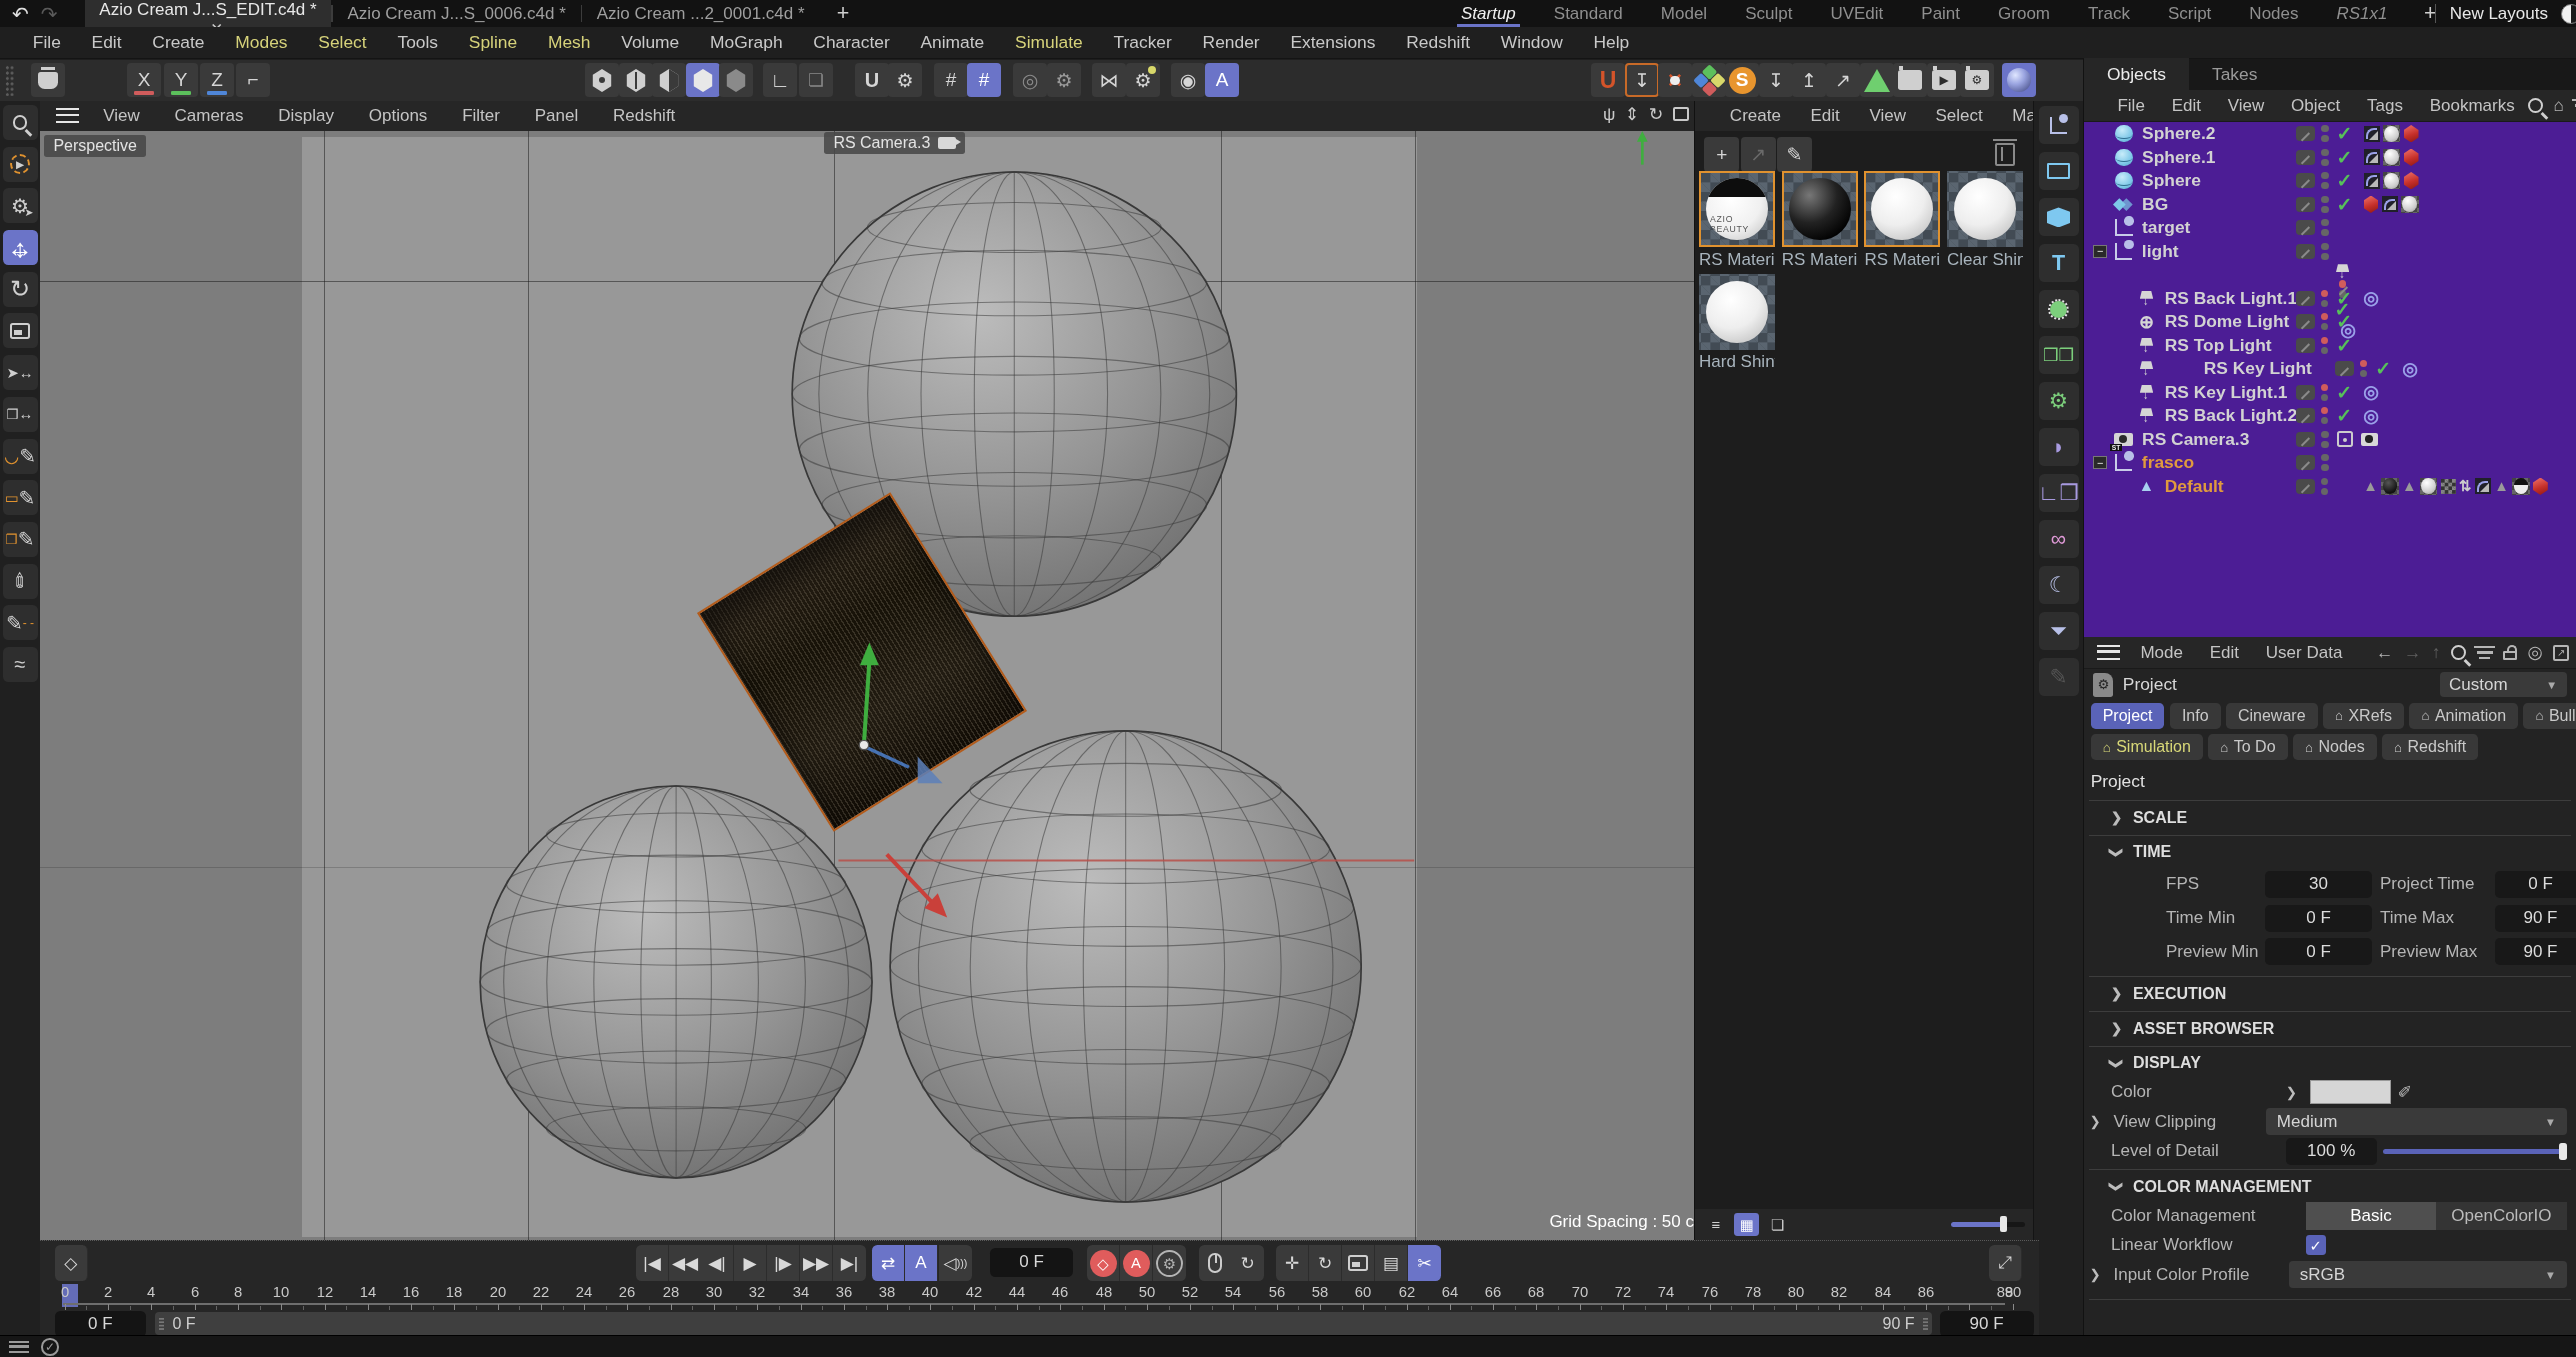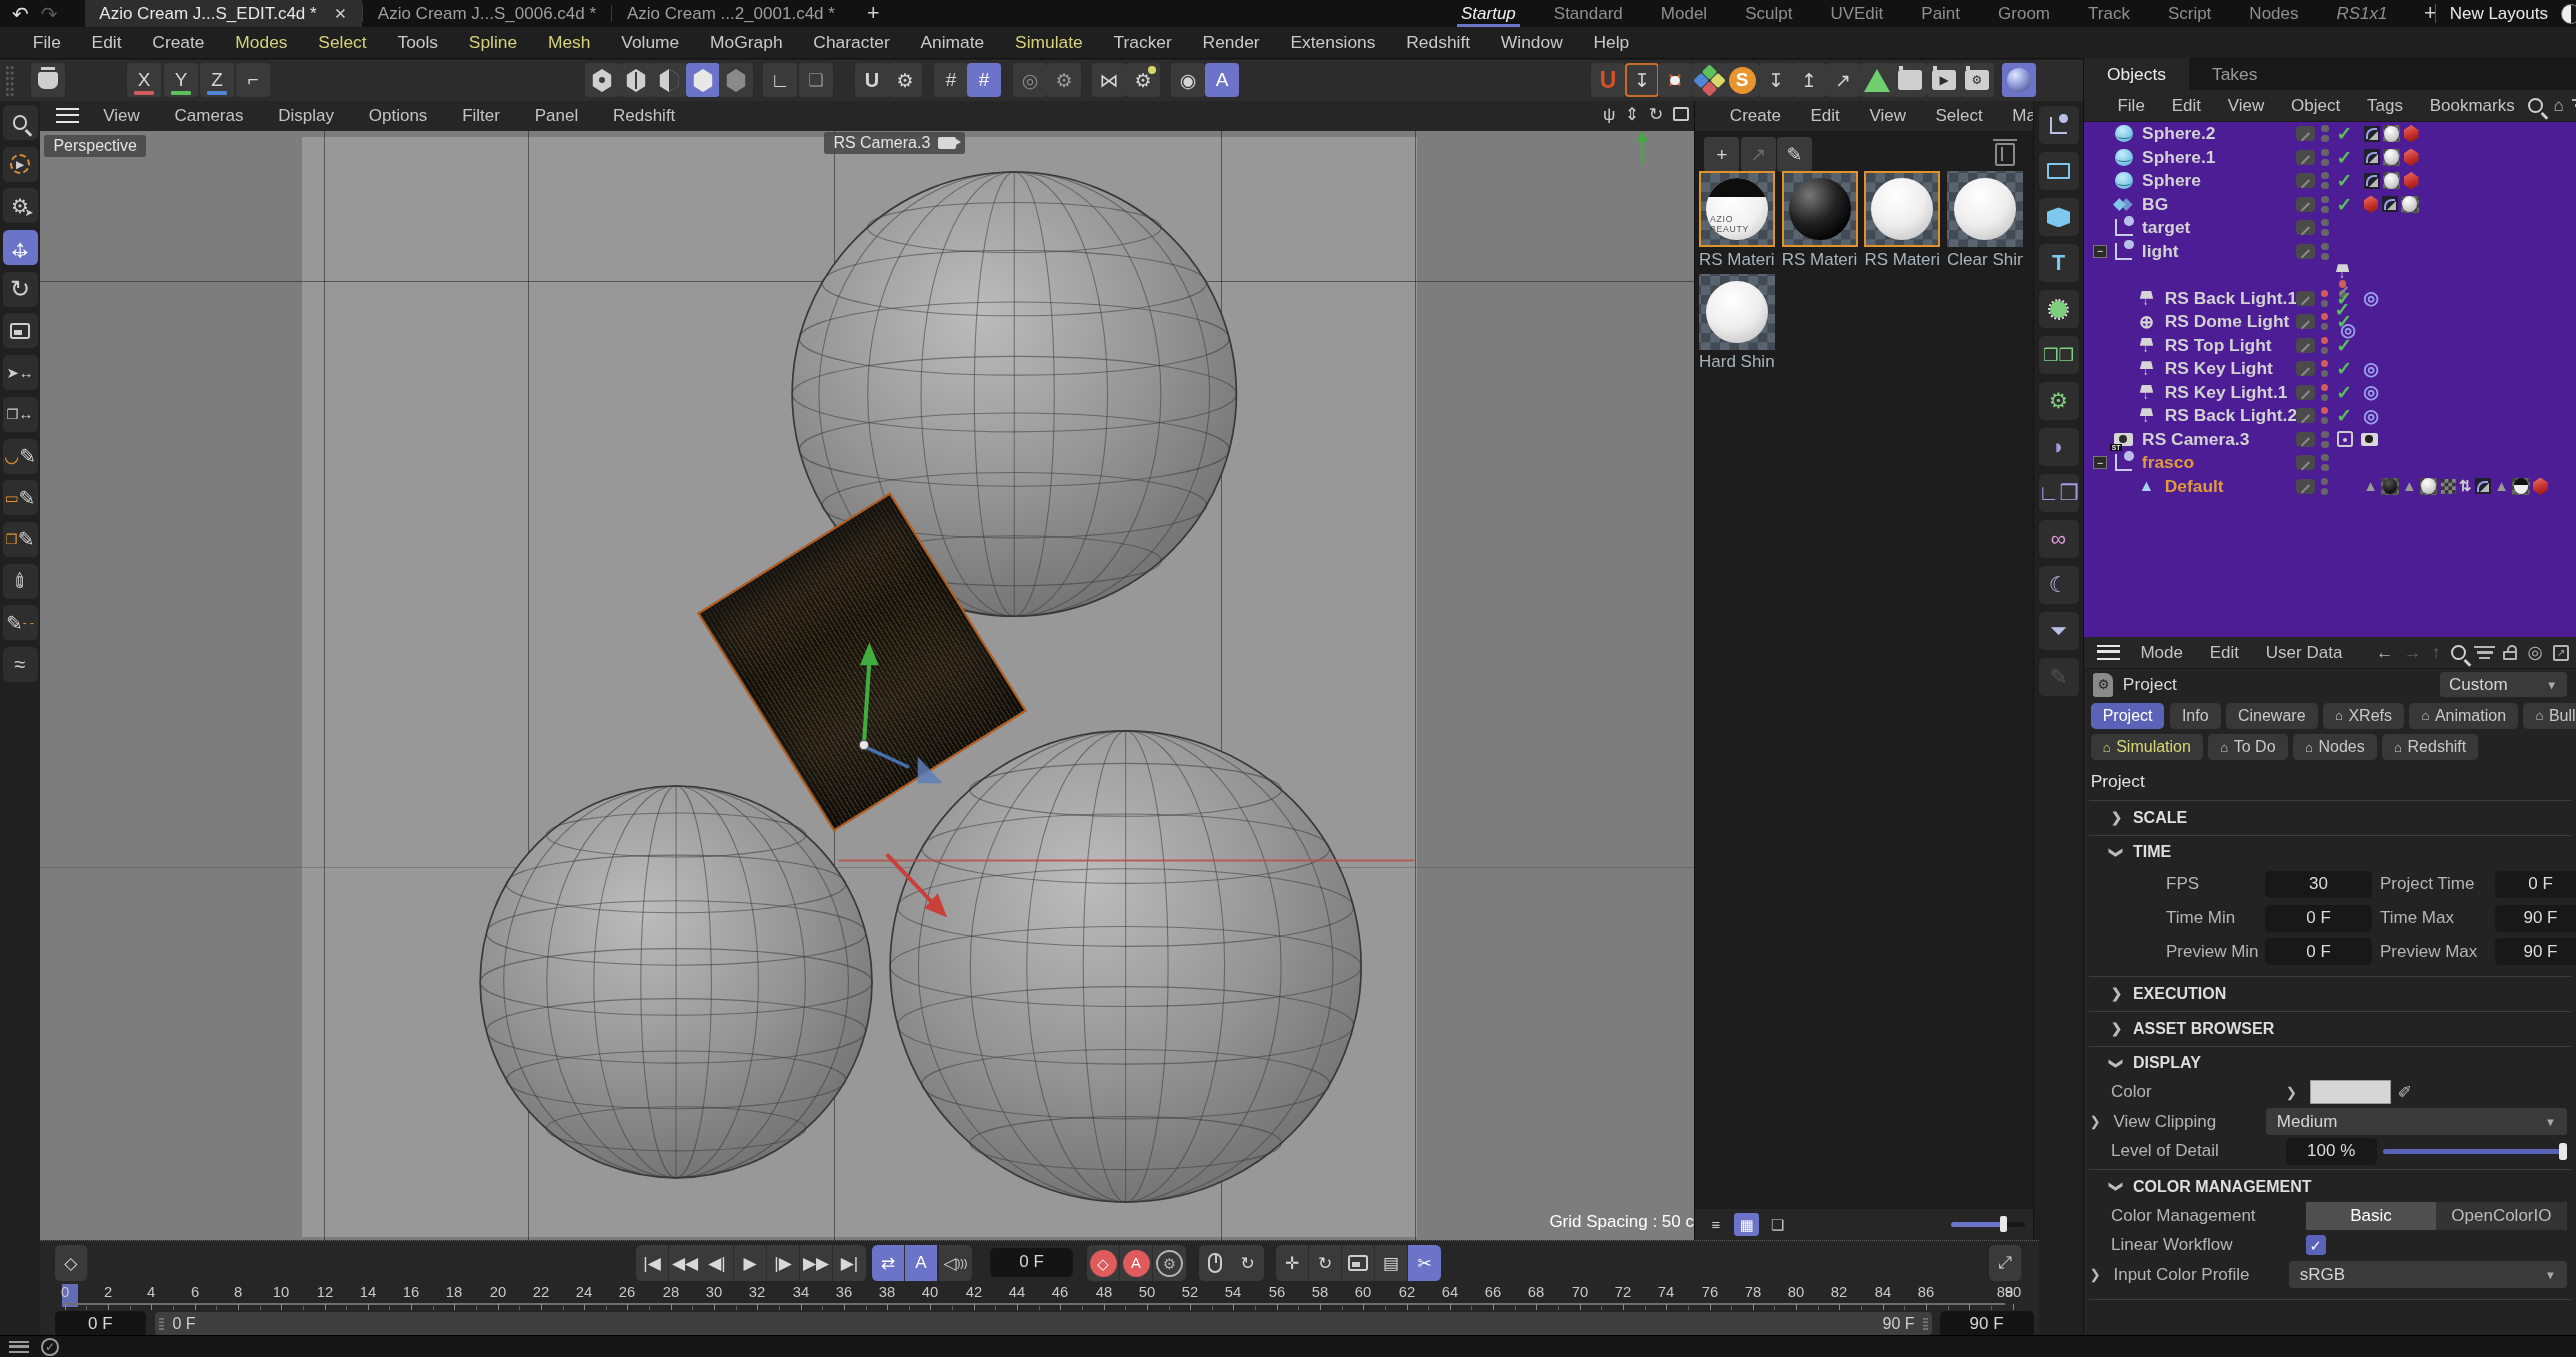--- a/index.html
+++ b/index.html
@@ -8,21 +8,21 @@
     position:relative; width:2576px; height:1358px; overflow:hidden;
     background:#1e1e1e; font-family:"Liberation Sans",sans-serif; color:#cfcfcf;
     font-size:17px; -webkit-font-smoothing:antialiased;
   }
 
   
   #titlebar { position:absolute; left:0; top:0; width:2576px; height:27px; background:#121212; display:flex; align-items:center; }
   .histbtn { font-size:20px; color:#e0e0e0; margin-left:12px; cursor:default; }
   .histbtn.dim { color:#5a5a5a; }
   .doctab { height:27px; display:flex; align-items:center; padding:0 14.8px; color:#9f9f9f; font-size:17px; white-space:nowrap; }
-  .doctab.active { background:#2e2e2e; color:#e8e8e8; }
+  .doctab.active { background:#2e2e2e; color:#e8e8e8;flex-direction:column; }
   .doctab .closex { margin-left:17.4px; color:#cccccc; font-size:15.4px; }
   .tabsep { width:1.3px; height:17.4px; background:#3c3c3c; }
   .addtab { color:#cfcfcf; font-size:21.5px; padding:0 17.4px; }
   #layouts { position:absolute; left:1442px; top:0; height:27px; display:flex; align-items:center; gap:0; }
   .layout-item { padding:0 19px; color:#8f8f8f; font-size:17px; height:27px; display:flex; align-items:center; position:relative; white-space:nowrap; }
   .layout-item.active { color:#f0f0f0; font-style:italic; }
   .layout-item.active::after { content:""; position:absolute; left:14.8px; right:14.8px; bottom:0; height:3.4px; background:#6b74c8; }
   .layout-item.rs { font-style:italic; }
   #newlayouts { position:absolute; left:2435px; top:0; height:27px; display:flex; align-items:center; gap:13.4px; }
   .vline { width:1.3px; height:19px; background:#555; }
@@ -820,21 +820,21 @@
             <span class="dot"></span>
           </span>
           <span class="chk">✓</span>
           <span class="tagbar"></span>
         </div>
         <div class="trow" style="padding-left: 32px;">
           <span style="width: 19px; flex: 0 0 auto;"></span>
           <span class="objicn">
             <span class="icn-light"></span>
           </span>
-          <span class="lbl" style="width: 131px; overflow: hidden;">RS Key Light</span>
+          <span class="lbl" style="width: 131px; overflow: hidden; margin-left: 39px;">RS Key Light</span>
           <span class="edit-toggle"></span>
           <span class="dotcol">
             <span class="dot red"></span>
             <span class="dot"></span>
           </span>
           <span class="chk">✓</span>
           <span class="tagbar">
             <span class="tag-target">◎</span>
           </span>
         </div>

